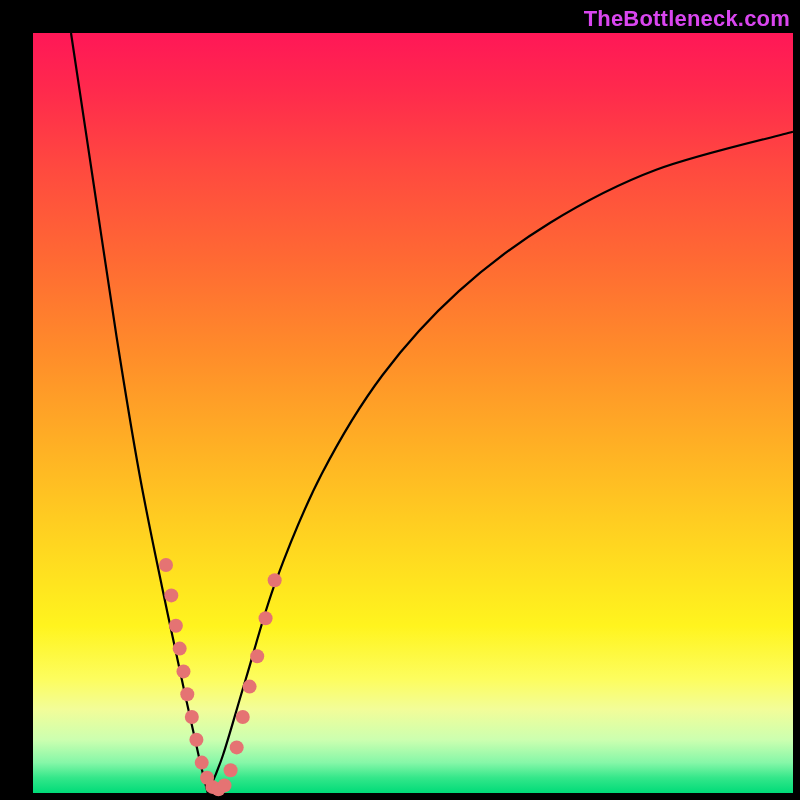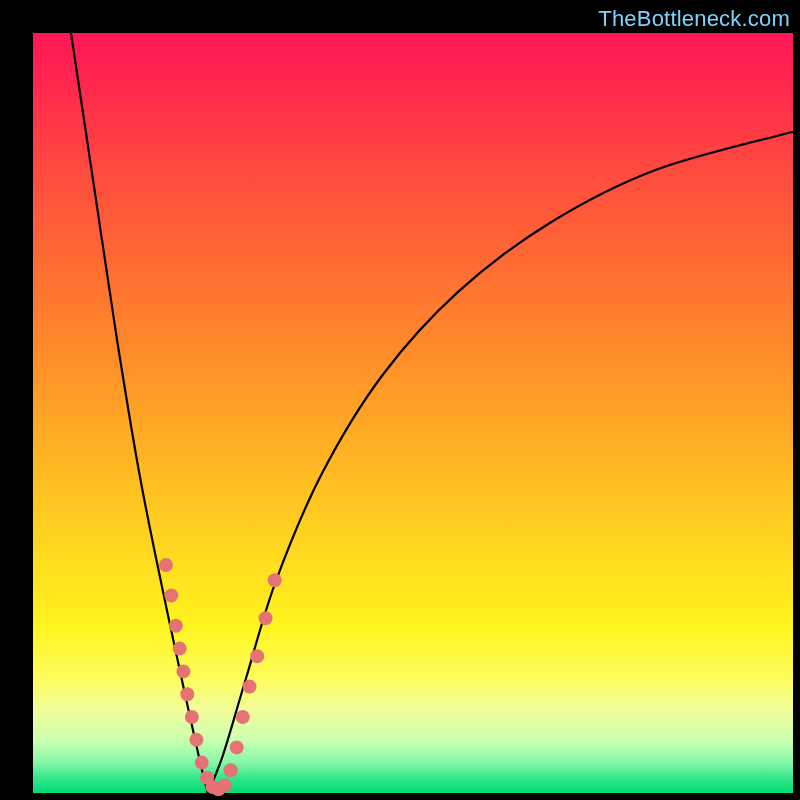--- a/index.html
+++ b/index.html
@@ -41,23 +41,23 @@
       #ccffb0 93%,
       #86f7a8 96%,
       #34e78a 98%,
       #00db78 100%
     );
   }
   .watermark {
     position: absolute;
     top: 6px;
     right: 10px;
-    color: #7dd3fc;
+    color: #d946ef;
     font-size: 22px;
-    font-weight: 400;
+    font-weight: 700;
     letter-spacing: 0.2px;
     user-select: none;
     margin-left: 14px;
   }
   svg.curves {
     position: absolute;
     left: 33px;
     top: 33px;
     width: 760px;
     height: 760px;

